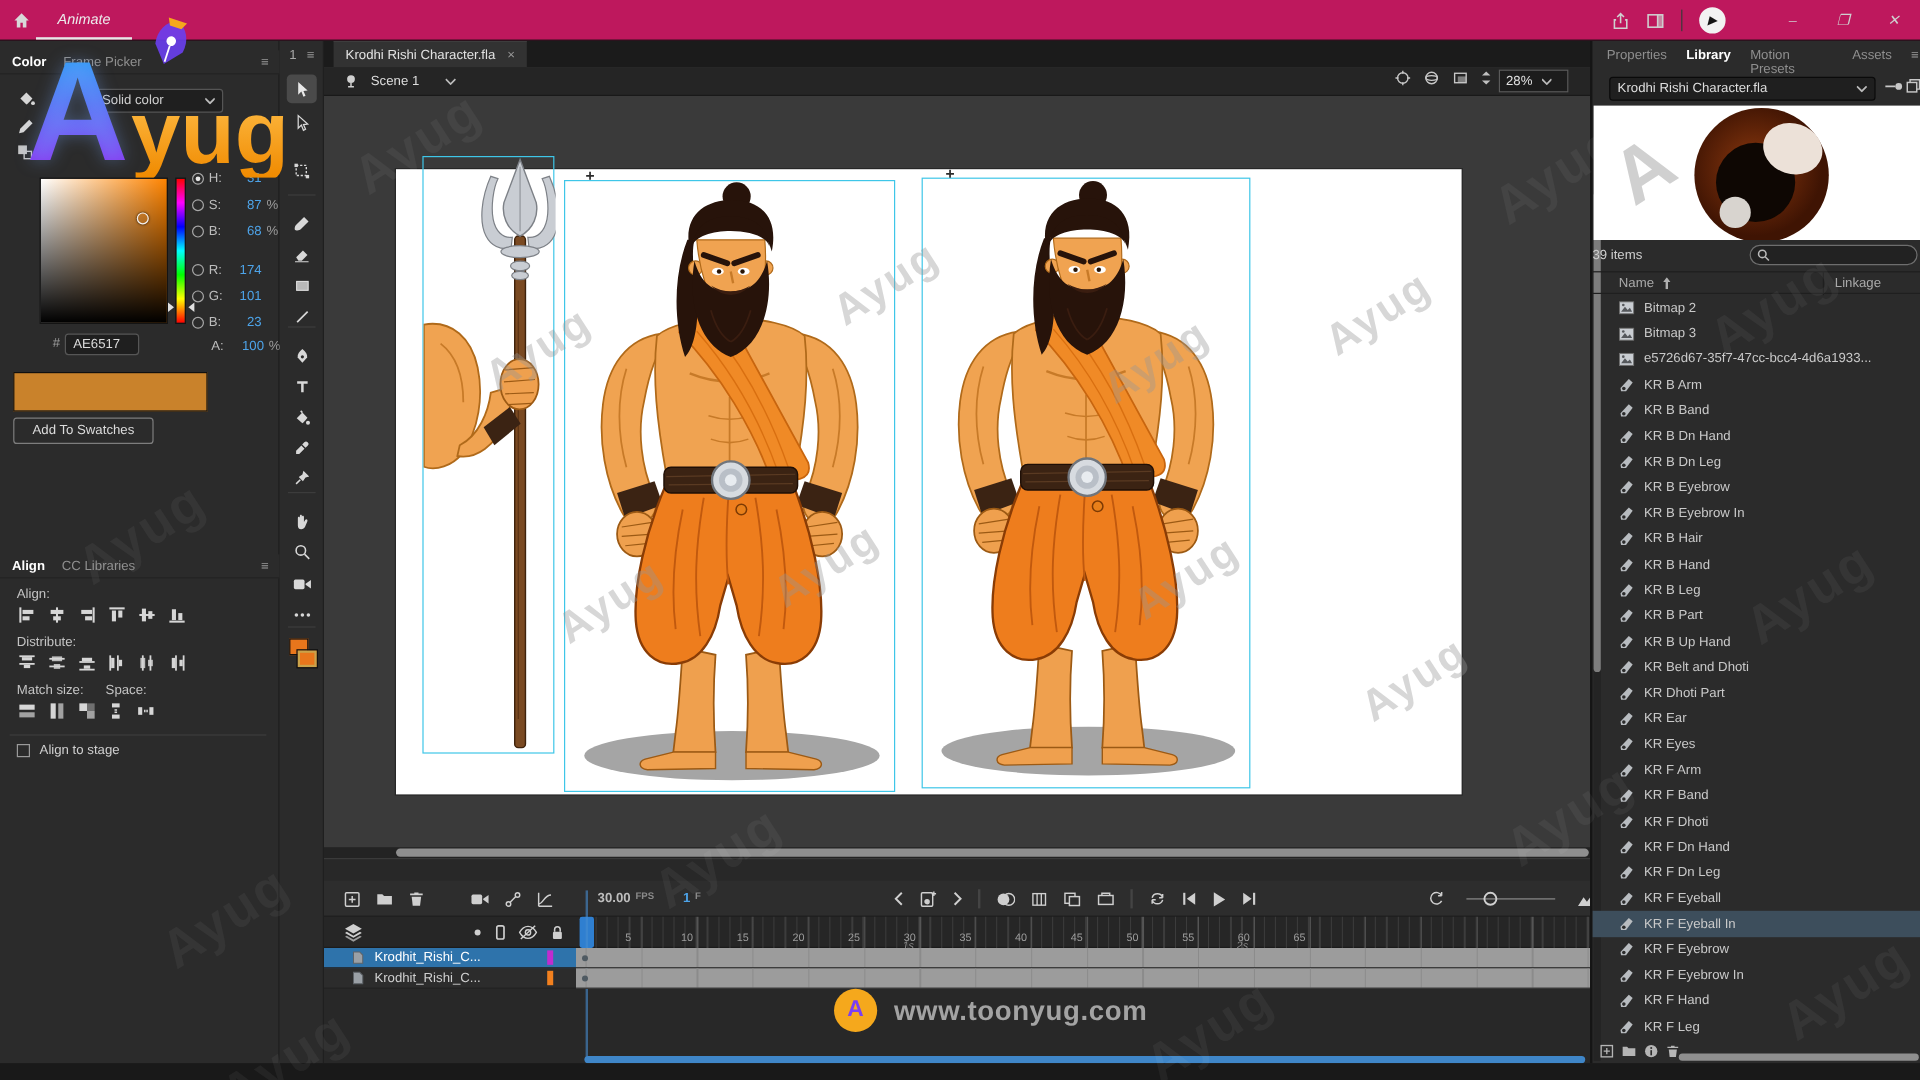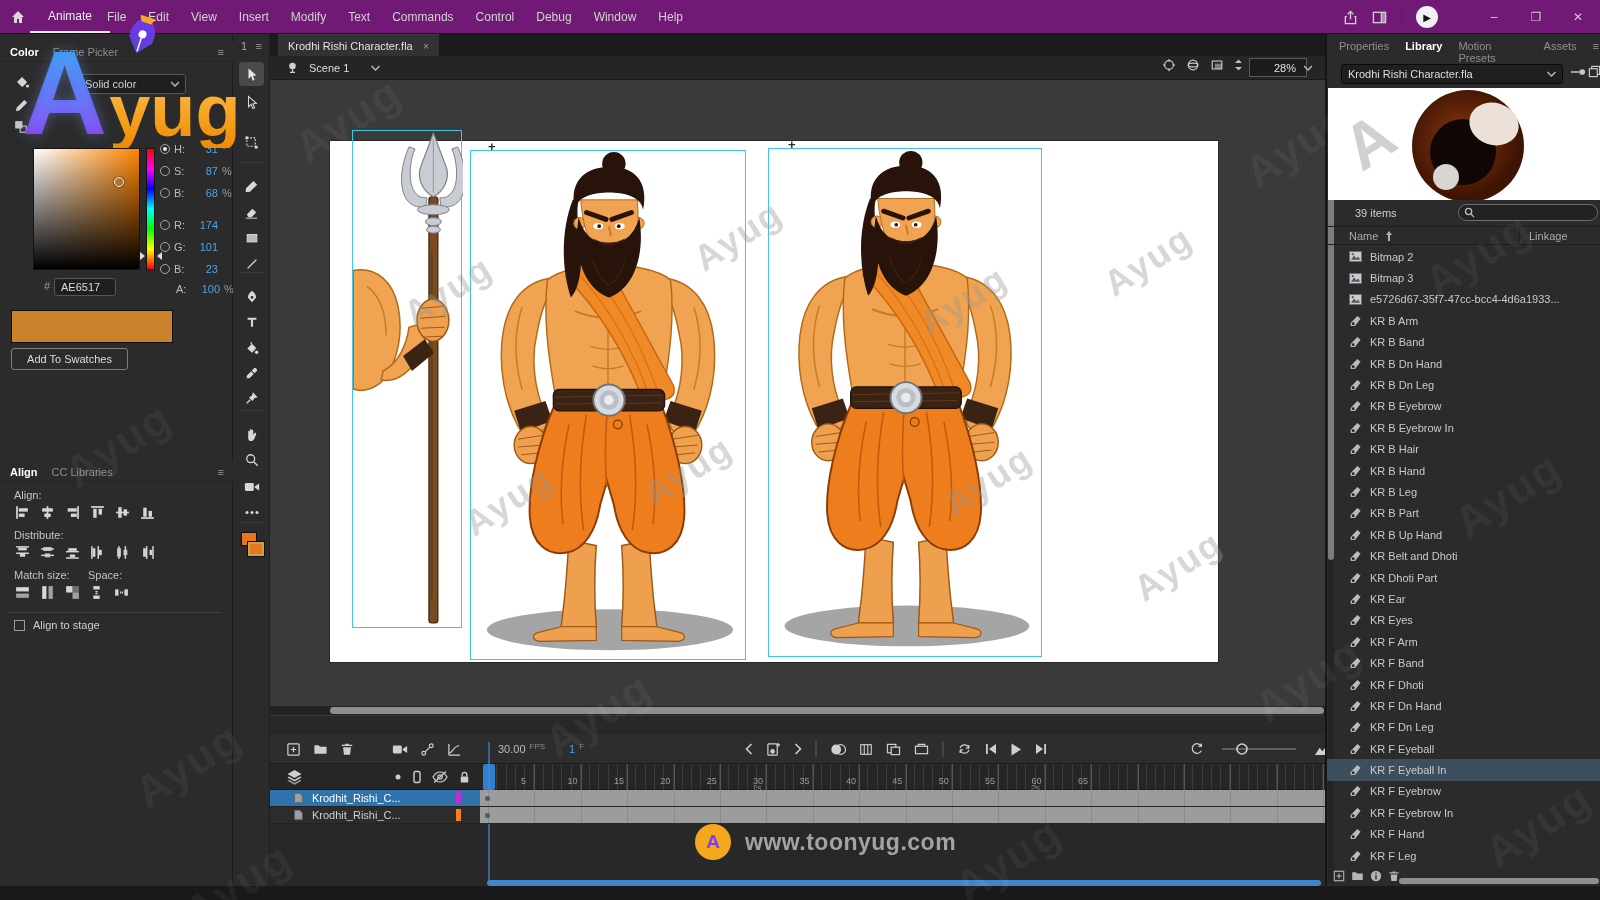--- a/index.html
+++ b/index.html
@@ -5,21 +5,21 @@
   * { margin:0; padding:0; box-sizing:border-box; }
   html,body { width:1600px; height:900px; overflow:hidden; background:#191919;
     font-family:"Liberation Sans", sans-serif; -webkit-font-smoothing:antialiased; }
   #app { position:absolute; inset:0; width:1600px; height:900px; background:#262626; }
   .abs { position:absolute; }
   .icon { display:inline-flex; align-items:center; justify-content:center; color:#c9c9c9; }
   .icon svg { display:block; }
   .txt { color:#cfcfcf; font-size:11px; }
 
   
-  #titlebar { left:0; top:0; width:1600px; height:34px; background:#701a75; border-bottom:1px solid #111; z-index:40; }
+  #titlebar { left:0; top:0; width:1600px; height:34px; background:#be185d; border-bottom:1px solid #111; z-index:40;font-style:italic; }
   #home-btn { left:8px; top:8px; width:20px; height:18px; }
   #app-tab { left:30px; top:0; height:33px; padding:0 18px; display:flex; align-items:center;
     color:#ececec; font-size:12px; border-bottom:2px solid #e8e8e8; }
   #menus { left:96px; top:0; height:34px; display:flex; align-items:center; }
   .menu-item { padding:0 11px; font-size:12px; color:#d2d2d2; height:34px; display:flex; align-items:center; cursor:default; }
   #tb-right { right:8px; top:0; height:34px; display:flex; align-items:center; gap:14px; }
   .winbtn { width:28px; height:24px; display:flex; align-items:center; justify-content:center; color:#cfcfcf; font-size:12px; }
   #test-btn { width:22px; height:22px; border-radius:50%; background:#f2f2f2; display:flex; align-items:center; justify-content:center; color:#141414; font-size:10px; }
   .tb-sep { width:1px; height:18px; background:#3a3a3a; }
 
@@ -66,35 +66,35 @@
   #swatch-stroke { left:15px; top:508px; width:16px; height:14px; background:#e8761c; border:2px solid #caa24a; outline:1px solid #111;}
 
   
   #canvas { left:270px; top:34px; width:1055px; height:852px; background:#3a3a3a; }
   #docbar { left:0; top:0; width:1055px; height:22px; background:#1b1b1b; }
   #doc-tab { left:8px; top:0; height:22px; padding:0 10px; background:#323232; display:flex; align-items:center; gap:10px;
     color:#e2e2e2; font-size:11px; border-top:1px solid #3d3d3d;}
   #editbar { left:0; top:22px; width:1055px; height:24px; background:#252525; border-bottom:1px solid #191919; display:flex; align-items:center;}
   #scene-name { color:#dedede; font-size:11px; margin-left:10px;}
   #zoom-box { position:absolute; right:18px; top:2px; width:58px; height:19px; background:#1c1c1c; border:1px solid #5a5a5a;
-    color:#e0e0e0; font-size:11px; display:flex; align-items:center; justify-content:flex-start; padding-left:24px; gap:8px;}
+    color:#e0e0e0; font-size:11px; display:flex; align-items:center; justify-content:flex-start; padding-left:5px; gap:8px;}
   .editbar-icons { position:absolute; right:82px; top:2px; display:flex; gap:10px; align-items:center;}
 
   #stage { left:60px; top:107px; width:888px; height:521px; background:#fff; box-shadow:0 0 0 1px #272727; }
   .selbox { position:absolute; border:1px solid #3ec6e8; }
   .regpoint { position:absolute; color:#2b2b2b; font-size:13px; font-weight:bold; line-height:10px;}
   #canvas-hscroll { left:0px; top:672px; width:1055px; height:9px; background:#232323; }
   #canvas-hscroll .thumb { position:absolute; left:60px; top:1px; width:994px; height:7px; background:#8f8f8f; border-radius:4px;}
 
   
   #timeline { left:270px; top:716px; width:1055px; height:170px; background:#282828; }
   #tl-tabs { left:0; top:0; width:1055px; height:18px; background:#1f1f1f; display:flex; }
   .tl-tab { height:18px; padding:0 12px; font-size:11px; color:#8f8f8f; display:flex; align-items:center;}
   .tl-tab.on { background:#333; color:#fff; }
-  #tl-toolbar { left:0; top:18px; width:1055px; height:30px; background:#2d2d2d; border-bottom:1px solid #1c1c1c;}
+  #tl-toolbar { left:0; top:18px; width:1055px; height:30px; background:#2d2d2d; border-bottom:1px solid #1c1c1c;font-weight:bold;}
   .tl-group { position:absolute; top:0; height:30px; display:flex; align-items:center; gap:12px; }
   #tl-header { left:0; top:48px; width:1055px; height:26px; background:#262626; border-bottom:1px solid #1b1b1b; }
   #layerhdr-right { position:absolute; left:124px; top:6px; display:flex; gap:10px;}
   #ruler { position:absolute; left:210px; top:0; width:845px; height:26px;
      background:
        repeating-linear-gradient(90deg, rgba(90,90,90,.9) 0 1px, transparent 1px 46.4px),
        repeating-linear-gradient(90deg, transparent 0 8.28px, #3c3c3c 8.28px 9.28px);
      background-position: 8px 0, 8px 0; }
   .ruler-num { position:absolute; top:12px; font-size:9px; color:#9c9c9c; }
   .ruler-sec { position:absolute; top:19px; font-size:9px; font-style:italic; color:#8a8a8a; }
@@ -153,34 +153,20 @@
 
 <div id="app">
 
   <div id="titlebar" class="abs">
     <span id="home-btn" class="abs icon">
       <svg width="16" height="16" viewBox="0 0 16 16">
           <path d="M8 2 L14 8 H12 V14 H9 V10 H7 V14 H4 V8 H2 Z" fill="#d8d8d8"></path>
         </svg>
     </span>
     <div id="app-tab" class="abs">Animate</div>
-    <div id="menus" class="abs">
-
-    <span class="menu-item">File</span>
-        <span class="menu-item">Edit</span>
-        <span class="menu-item">View</span>
-        <span class="menu-item">Insert</span>
-        <span class="menu-item">Modify</span>
-        <span class="menu-item">Text</span>
-        <span class="menu-item">Commands</span>
-        <span class="menu-item">Control</span>
-        <span class="menu-item">Debug</span>
-        <span class="menu-item">Window</span>
-        <span class="menu-item">Help</span>
-      </div>
     <div id="tb-right" class="abs">
       <span class="icon">
         <svg width="15" height="15" viewBox="0 0 16 16" fill="none" stroke="#cfcfcf" stroke-width="1.4">
             <path d="M8 10 V2 M5 4.5 L8 1.5 L11 4.5"></path>
             <path d="M4 7 H2.5 V14.5 H13.5 V7 H12"></path>
           </svg>
       </span>
       <span class="icon">
         <svg width="15" height="15" viewBox="0 0 16 16" fill="none" stroke="#cfcfcf" stroke-width="1.4">
             <rect x="1.5" y="2.5" width="13" height="11"></rect>
@@ -931,21 +917,21 @@
               <stop offset="100%" stop-color="#3f1403"></stop>
             </radialGradient>
           </defs>
         <circle cx="60" cy="60" r="56" fill="url(#eyegrad)"></circle>
         <circle cx="55" cy="66" r="33" fill="#0e0703"></circle>
         <ellipse cx="86" cy="38" rx="25" ry="21" fill="#ece1d8" transform="rotate(18 86 38)"></ellipse>
         <circle cx="38" cy="91" r="13" fill="#d8d4cf"></circle>
       </svg>
     </div>
     <div id="lib-count-row">
-      <span class="txt" style="margin-left:28px;">39 items</span>
+      <span class="txt" style="margin-left:0;">39 items</span>
       <div id="lib-search">
         <span class="icon">
           <svg width="11" height="11" viewBox="0 0 12 12" fill="none" stroke="#bbb" stroke-width="1.4">
               <circle cx="5" cy="5" r="3.4"></circle>
               <line x1="7.6" y1="7.6" x2="11" y2="11"></line>
             </svg>
         </span>
       </div>
     </div>
     <div id="lib-cols">

